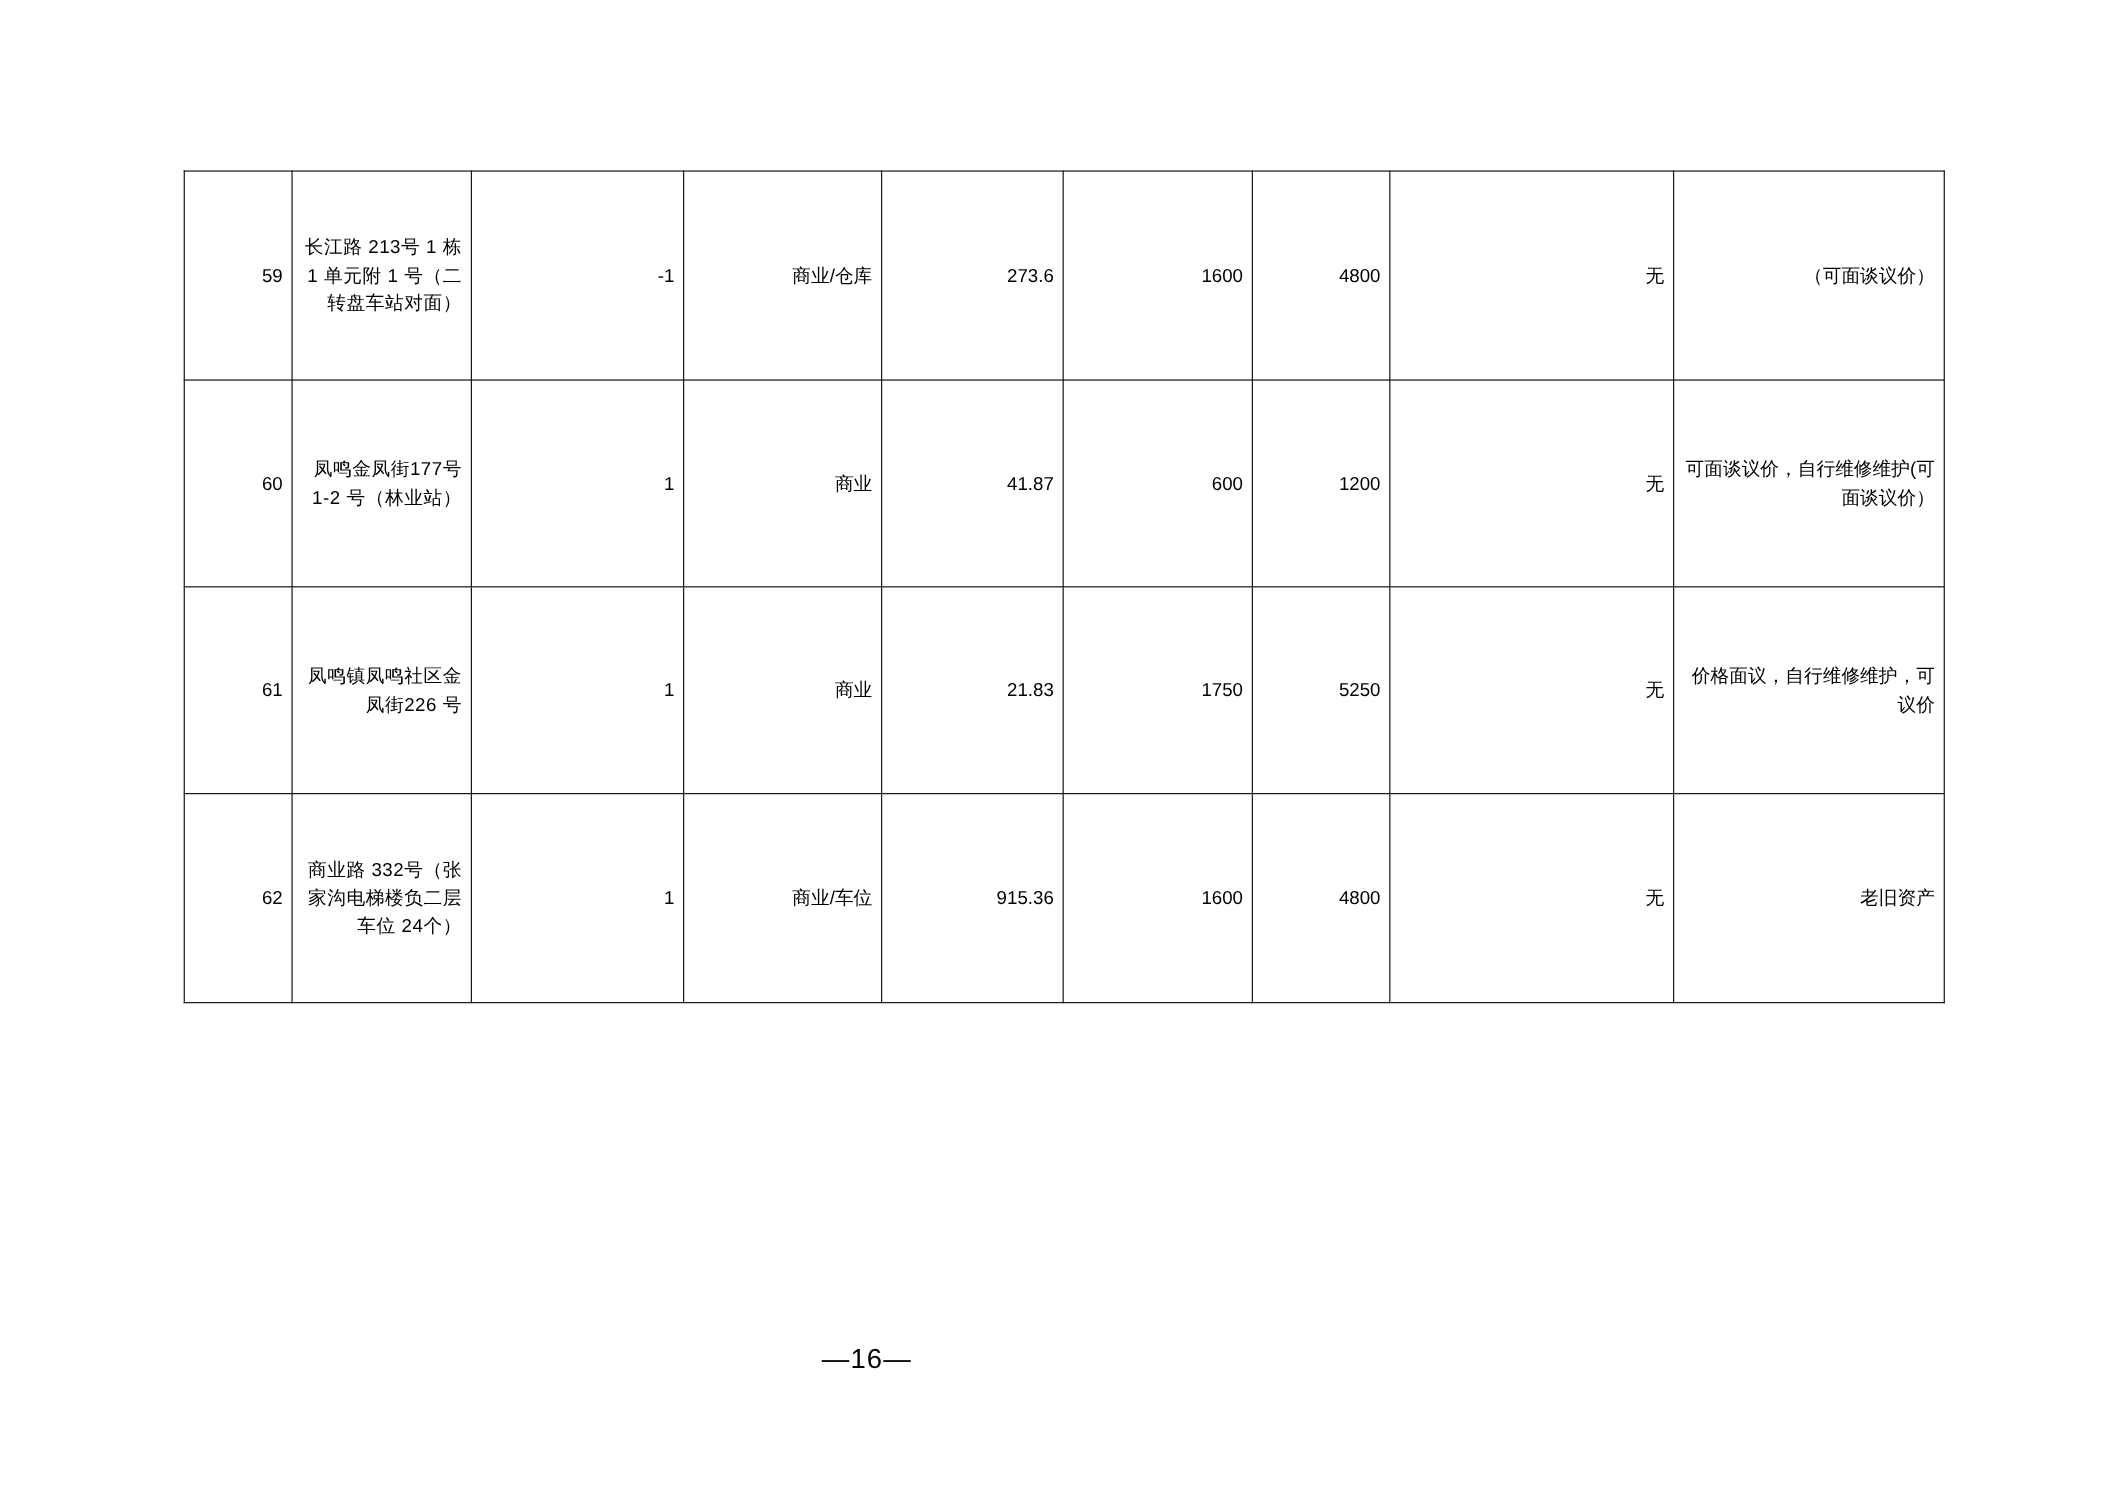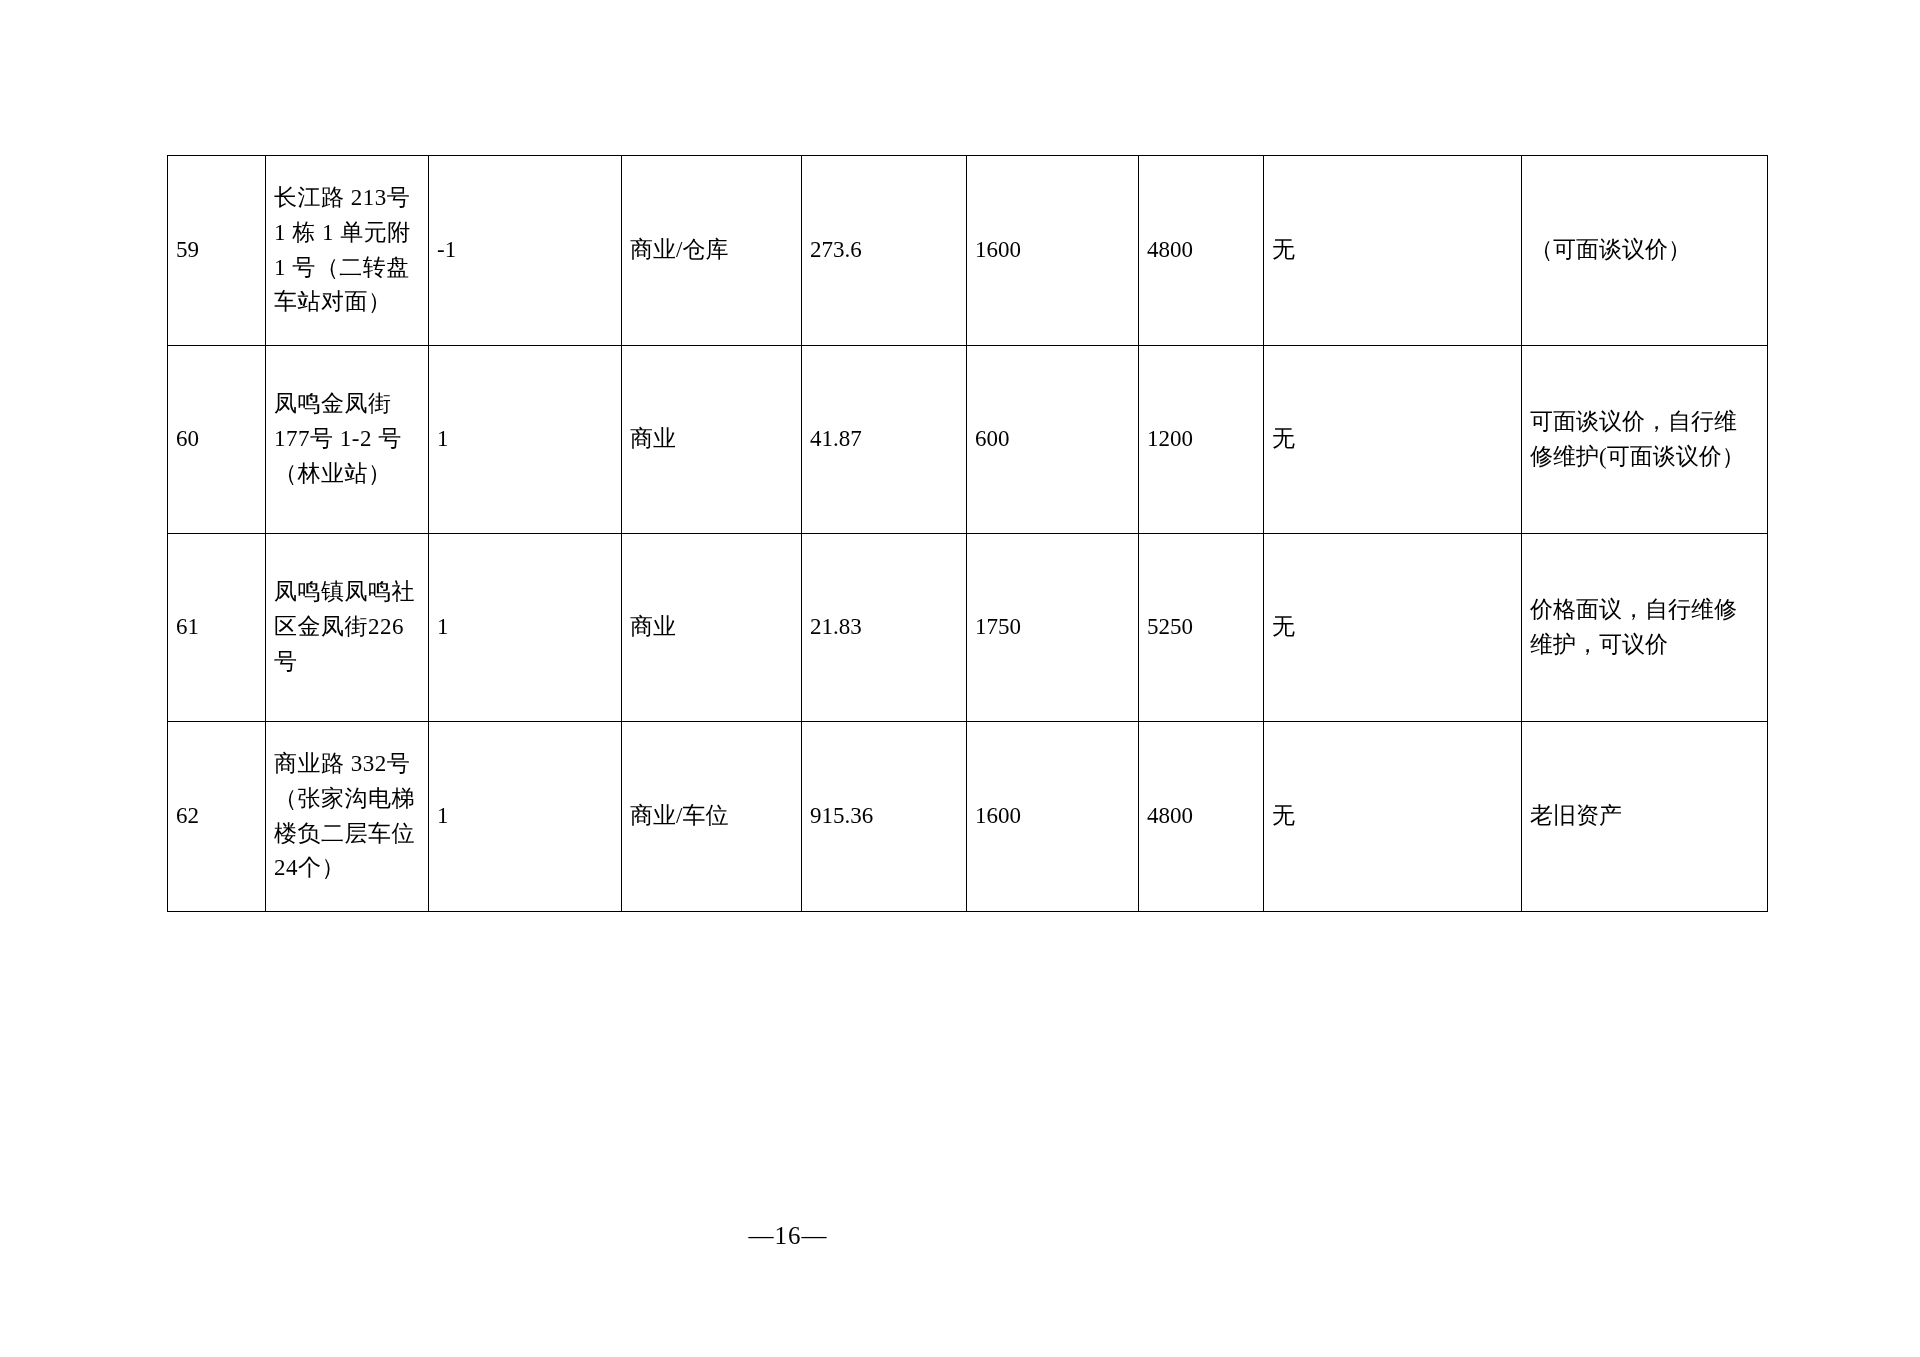--- a/index.html
+++ b/index.html
@@ -27,27 +27,27 @@
     top: 155px;
     width: 1600px;
   }
   table.asset-table {
     border-collapse: collapse;
     width: 1600px;
     table-layout: fixed;
   }
   table.asset-table td {
     border: 1.5px solid #000000;
-    text-align: left;
+    text-align: right;
     vertical-align: middle;
-    font-size: 23px;
+    font-size: 17px;
     line-height: 1.52;
     padding: 6px 8px;
     box-sizing: border-box;
-    font-family: Liberation Serif, serif;
+    font-family: Liberation Sans, sans-serif;
   }
   
   col.c0 { width: 98px; }
   col.c1 { width: 163px; }
   col.c2 { width: 193px; }
   col.c3 { width: 180px; }
   col.c4 { width: 165px; }
   col.c5 { width: 172px; }
   col.c6 { width: 125px; }
   col.c7 { width: 258px; }
@@ -62,21 +62,21 @@
   .row-62 td { height: 190px; }
 
   .footer {
     position: absolute;
     left: 0;
     top: 1222px;
     width: 1576px;
     text-align: center;
     font-size: 25px;
     letter-spacing: 1px;
-    font-family: Liberation Serif, serif;
+    font-family: Liberation Sans, sans-serif;
   }
   .num-cell {
     font-size: 24px;
   }
   .note-cell {
     line-height: 1.55;
   }
 </style>
 </head>
 <body>

